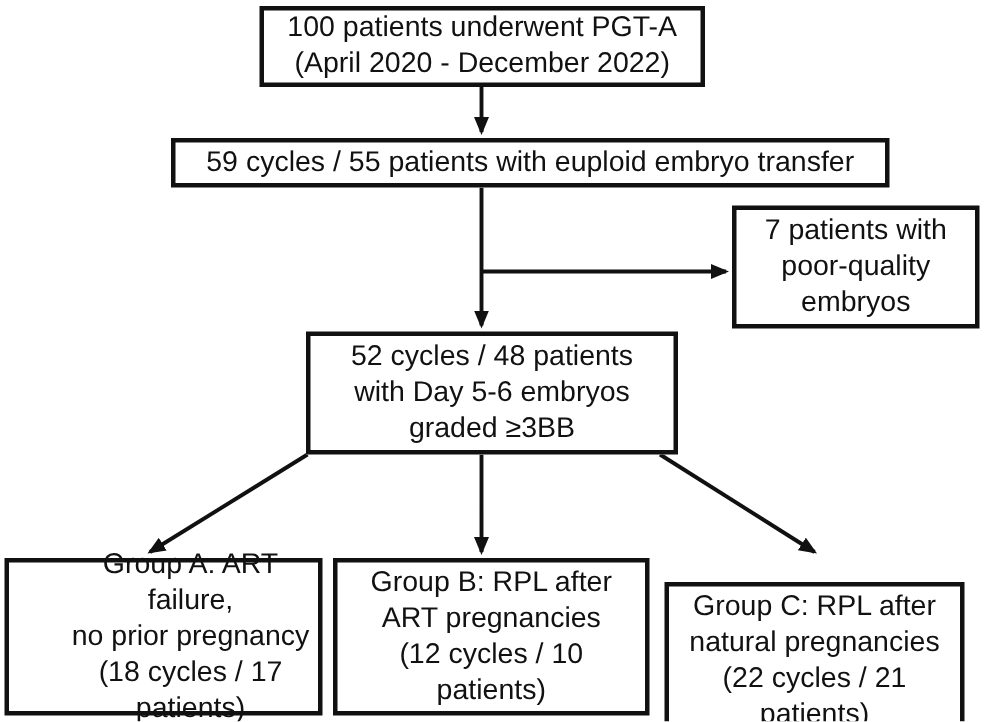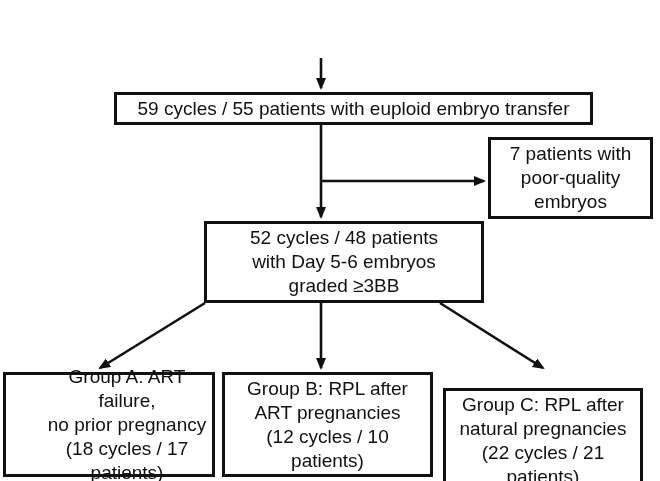--- a/index.html
+++ b/index.html
@@ -35,21 +35,21 @@
   .node-text {
     white-space: pre-line;
     font-size: 19px;
     line-height: 24px;
     color: #111111;
   }
   #n-pgta    { left: 173px; top: 4px;   width: 297px; height: 54px; }
   #n-euploid { left: 90px;  top: 92px;  width: 479px; height: 33px; margin-left: 24px; }
   #n-euploid .node-text { white-space: nowrap; }
   #n-poor    { left: 488px; top: 137px; width: 165px; height: 82px; }
-  #n-graded  { left: 204px; top: 221px; width: 280px; height: 82px; }
+  #n-graded  { left: 204px; top: 221px; width: 248px; height: 82px; }
   #n-group-a { left: 3px;   top: 372px; width: 212px; height: 105px; padding-left: 36px; }
   #n-group-b { left: 222px; top: 372px; width: 211px; height: 105px; }
   #n-group-c { left: 443px; top: 388px; width: 200px; height: 105px; }
 </style>
 </head>
 <body>
 
 <div id="figure">
 
   <svg id="connectors" viewBox="0 0 660 481" xmlns="http://www.w3.org/2000/svg">
@@ -59,20 +59,24 @@
       </marker>
     </defs>
     <line x1="321" y1="58" x2="321" y2="88" stroke="#111111" stroke-width="2.6" marker-end="url(#arrowhead)"></line>
     <line x1="321" y1="125" x2="321" y2="217" stroke="#111111" stroke-width="2.6" marker-end="url(#arrowhead)"></line>
     <line x1="321" y1="181" x2="484" y2="181" stroke="#111111" stroke-width="2.6" marker-end="url(#arrowhead)"></line>
     <line x1="205" y1="303" x2="100" y2="368" stroke="#111111" stroke-width="2.6" marker-end="url(#arrowhead)"></line>
     <line x1="321" y1="303" x2="321" y2="368" stroke="#111111" stroke-width="2.6" marker-end="url(#arrowhead)"></line>
     <line x1="440" y1="303" x2="543" y2="368" stroke="#111111" stroke-width="2.6" marker-end="url(#arrowhead)"></line>
   </svg>
 
+  <div class="node" id="n-pgta">
+    <span class="node-text">100 patients underwent PGT-A
+(April 2020 - December 2022)</span>
+  </div>
 
   <div class="node" id="n-euploid">
     <span class="node-text">59 cycles / 55 patients with euploid embryo transfer</span>
   </div>
 
   <div class="node" id="n-poor">
     <span class="node-text">7 patients with
 poor-quality
 embryos</span>
   </div>

